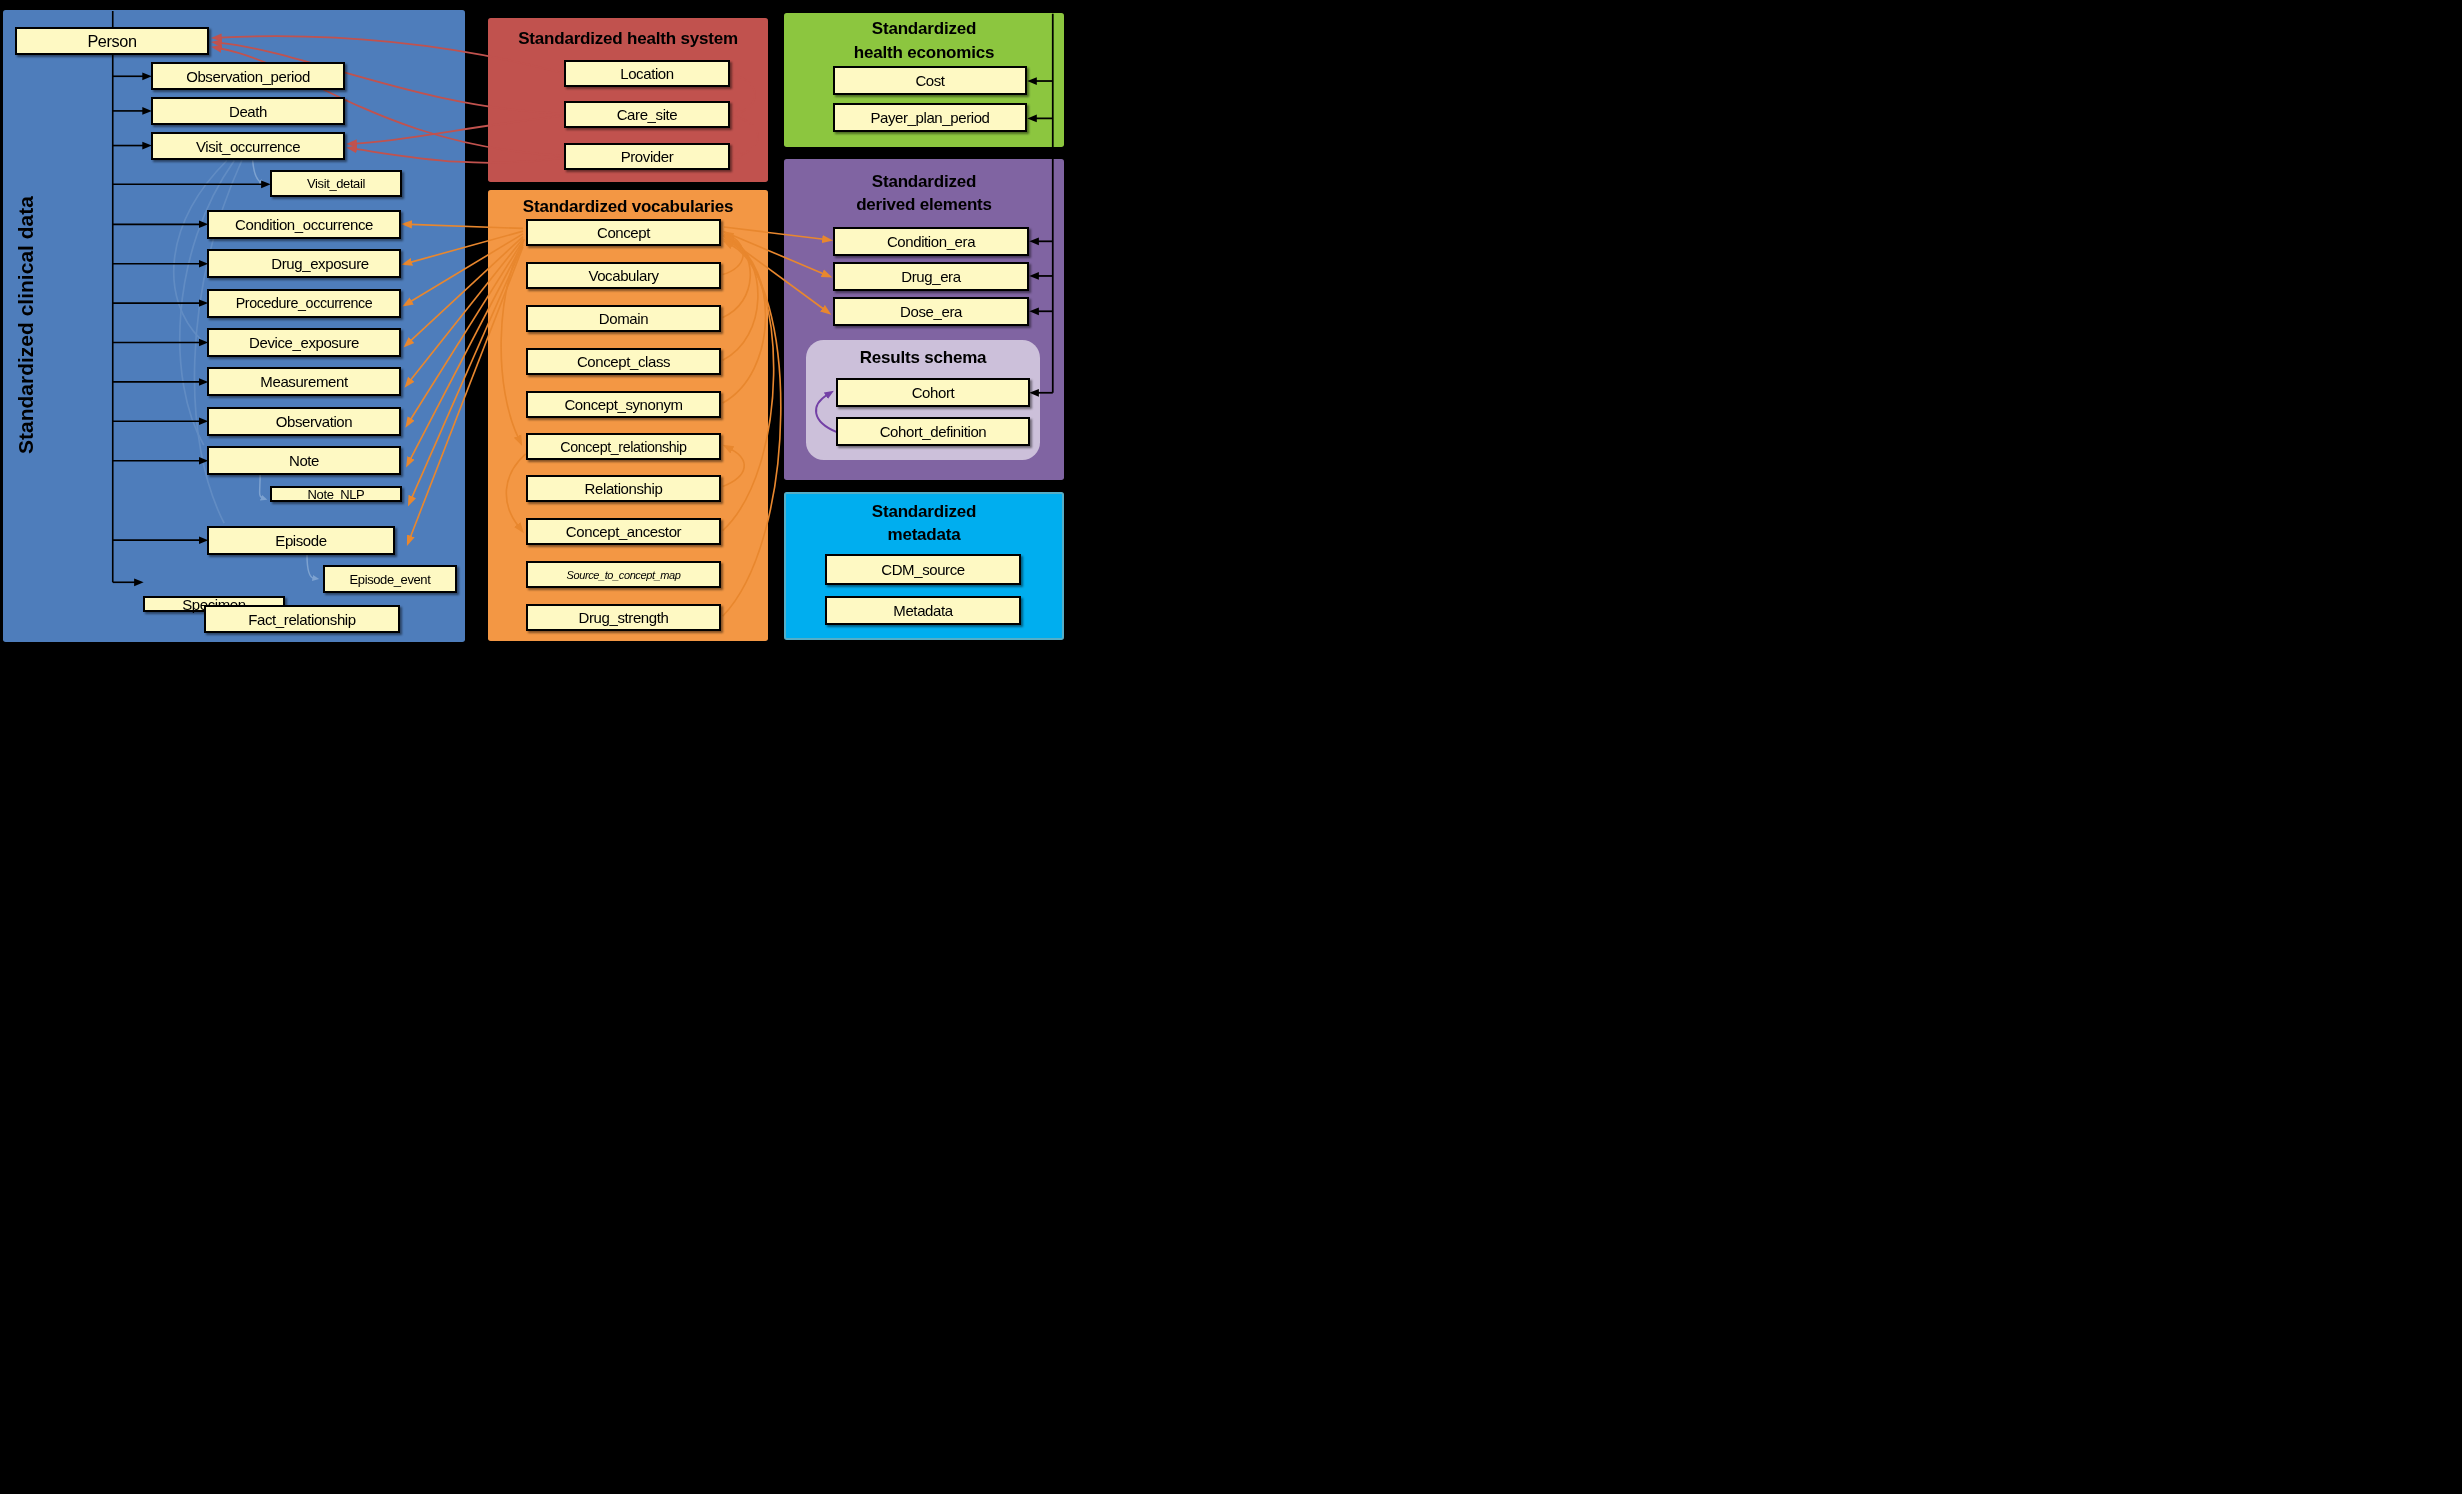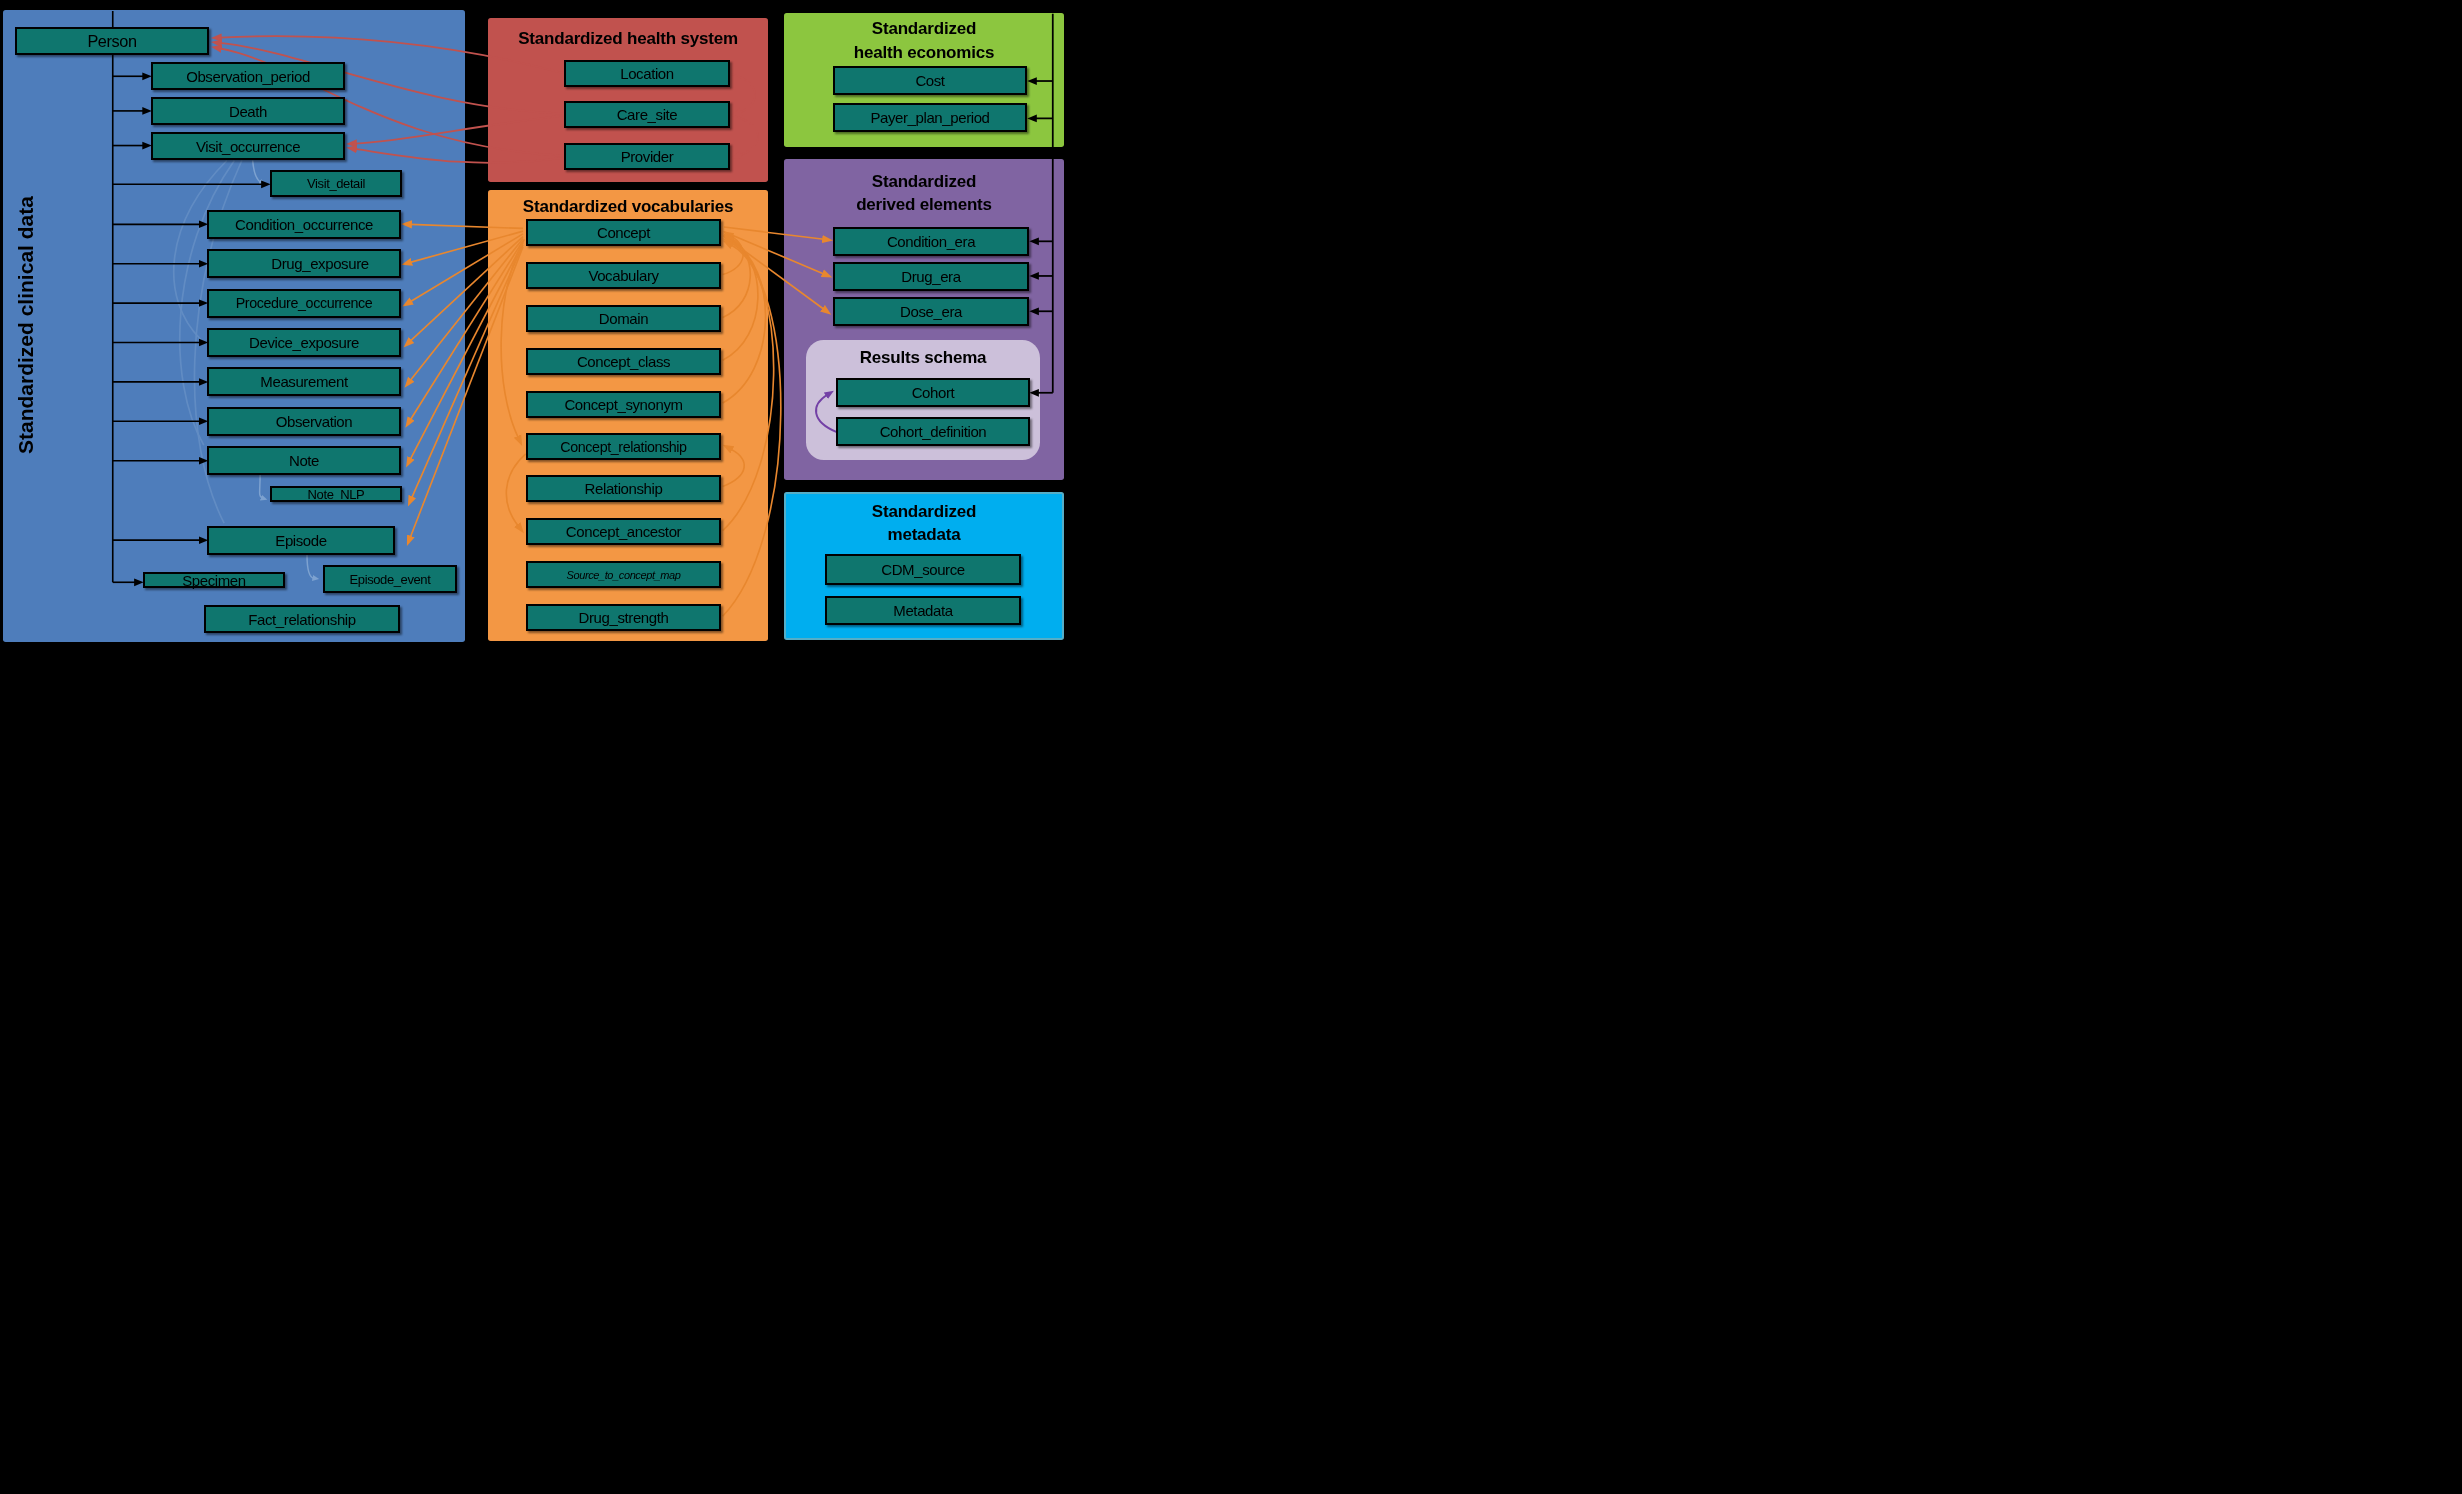--- a/index.html
+++ b/index.html
@@ -5,21 +5,21 @@
   html,body{margin:0;padding:0;background:#000;}
   .stage{position:relative;width:1065px;height:647px;background:#000;overflow:hidden;
          font-family:"Liberation Sans", sans-serif;}
   .panel{position:absolute;border-radius:2.7px;z-index:1;}
   .panel-title{position:absolute;left:0;right:0;text-align:center;color:#000;
                font-weight:bold;font-size:17px;letter-spacing:-0.2px;line-height:1.3;}
   .vlabel{position:absolute;left:4.1px;top:11px;width:43px;height:629px;display:flex;
           align-items:center;justify-content:center;writing-mode:vertical-rl;
           transform:rotate(180deg);font-weight:bold;font-size:21px;color:#000;
           letter-spacing:0px;z-index:2;}
-  .tbox{position:absolute;background:#0f766e;border:2.7px solid #000;box-sizing:border-box;
+  .tbox{position:absolute;background:#fef9c3;border:2.7px solid #000;box-sizing:border-box;
         display:flex;align-items:center;justify-content:center;color:#000;
         font-size:15px;font-weight:500;letter-spacing:-0.4px;z-index:10;
         box-shadow:2px 2px 2px rgba(0,0,0,0.45);white-space:nowrap;}
   .tbox.small{font-size:13px;}
   .tbox.tiny{font-size:11px;font-style:italic;}
   .results{position:absolute;background:#CCC0DA;border-radius:17.7px;z-index:3;}
   svg.wires{position:absolute;left:0;top:0;z-index:5;pointer-events:none;}
 </style>
 </head>
 <body>
@@ -168,21 +168,21 @@
   <div class="tbox small" style="left:270px;top:170px;width:132px;height:26.5px;">Visit_detail</div>
   <div class="tbox" style="left:207px;top:210px;width:194px;height:28.5px;">Condition_occurrence</div>
   <div class="tbox" style="left:207px;top:249px;width:194px;height:28.5px;padding-left:32px;">Drug_exposure</div>
   <div class="tbox" style="left:207px;top:289px;width:194px;height:28.5px;font-size:14.3px;">Procedure_occurrence</div>
   <div class="tbox" style="left:207px;top:328px;width:194px;height:28.5px;">Device_exposure</div>
   <div class="tbox" style="left:207px;top:367px;width:194px;height:28.5px;">Measurement</div>
   <div class="tbox" style="left:207px;top:407px;width:194px;height:28.5px;padding-left:20px;">Observation</div>
   <div class="tbox" style="left:207px;top:446px;width:194px;height:28.5px;">Note</div>
   <div class="tbox small" style="left:270px;top:486px;width:132px;height:16px;">Note_NLP</div>
   <div class="tbox" style="left:207px;top:526px;width:188px;height:28.5px;">Episode</div>
-  <div class="tbox" style="left:143px;top:572px;width:142px;height:16px;">Specimen</div>
+  <div class="tbox" style="left:143px;top:596px;width:142px;height:16px;">Specimen</div>
   <div class="tbox small" style="left:323px;top:565px;width:134px;height:28px;">Episode_event</div>
   <div class="tbox" style="left:204px;top:605px;width:196px;height:28px;">Fact_relationship</div>
 
   <div class="tbox" style="left:564px;top:60px;width:166px;height:27px;">Location</div>
   <div class="tbox" style="left:564px;top:101px;width:166px;height:27px;">Care_site</div>
   <div class="tbox" style="left:564px;top:143px;width:166px;height:27px;">Provider</div>
 
   <div class="tbox" style="left:526px;top:219px;width:195px;height:27px;">Concept</div>
   <div class="tbox" style="left:526px;top:262px;width:195px;height:27px;">Vocabulary</div>
   <div class="tbox" style="left:526px;top:305px;width:195px;height:27px;">Domain</div>

